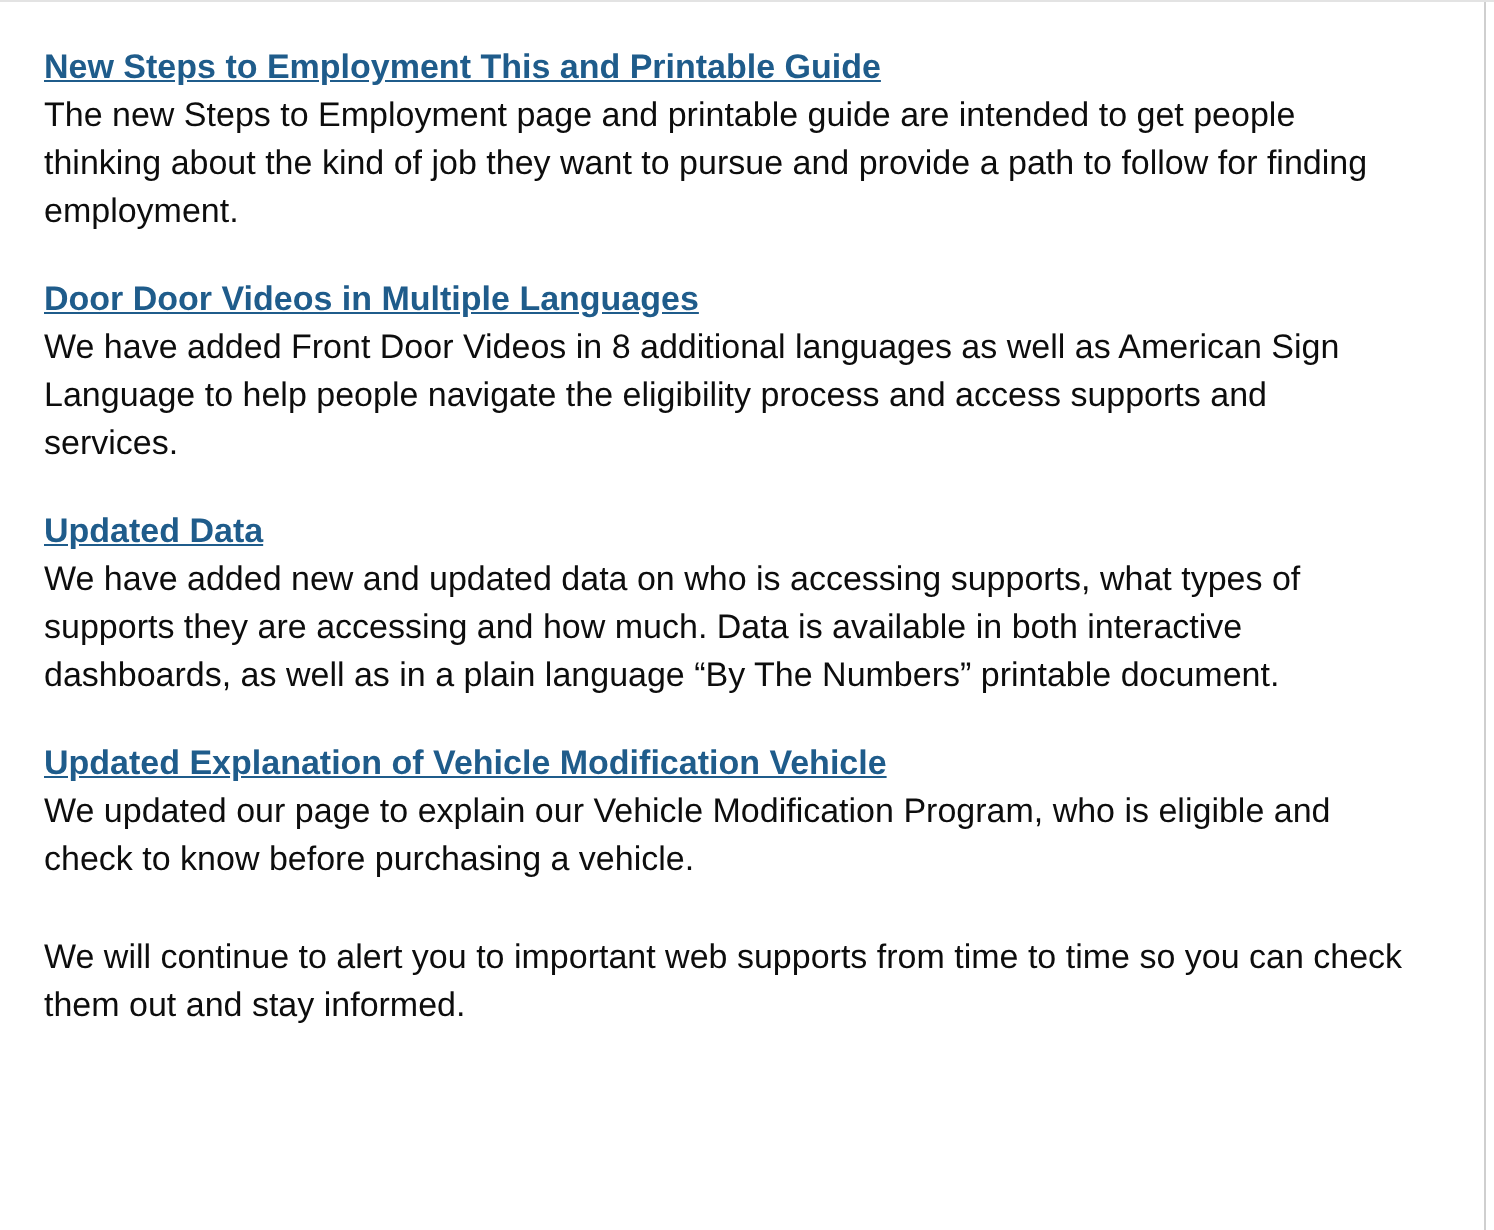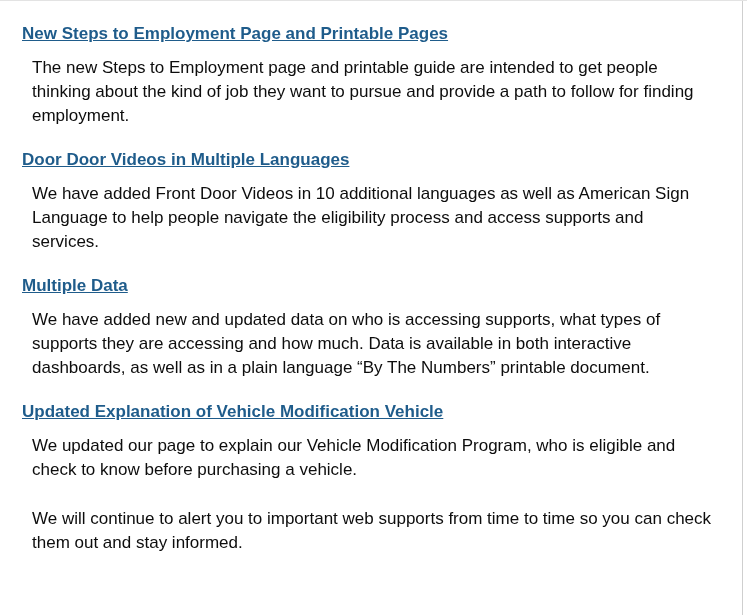--- a/index.html
+++ b/index.html
@@ -26,21 +26,21 @@
   .heading-link {
     display: inline;
     font-size: 17px;
     line-height: 24px;
     font-weight: bold;
     color: #1f5c8b;
     text-decoration: underline;
     cursor: pointer;
   }
   .para {
-    margin: 10px;
+    margin: 0;
     font-size: 17px;
     line-height: 24px;
     color: #0d0d0d;
     white-space: pre-line;
   }
   .closing {
     margin-top: 25px;
   }
   .v-divider {
     position: absolute;
@@ -51,36 +51,36 @@
     background: #cfcfcf;
   }
 </style>
 </head>
 <body>
 
 <div class="page">
   <div class="content">
 
     <div class="section">
-      <a class="heading-link">New Steps to Employment Page and Printable Pages</a>
+      <a class="heading-link">New Steps to Employment This and Printable Guide</a>
       <p class="para">The new Steps to Employment page and printable guide are intended to get people
 thinking about the kind of job they want to pursue and provide a path to follow for finding
 employment.</p>
     </div>
 
     <div class="section">
       <a class="heading-link">Door Door Videos in Multiple Languages</a>
-      <p class="para">We have added Front Door Videos in 10 additional languages as well as American Sign
+      <p class="para">We have added Front Door Videos in 8 additional languages as well as American Sign
 Language to help people navigate the eligibility process and access supports and
 services.</p>
     </div>
 
 
     <div class="section">
-      <a class="heading-link">Multiple Data</a>
+      <a class="heading-link">Updated Data</a>
       <p class="para">We have added new and updated data on who is accessing supports, what types of
 supports they are accessing and how much. Data is available in both interactive
 dashboards, as well as in a plain language “By The Numbers” printable document.</p>
     </div>
 
     <div class="section">
       <a class="heading-link">Updated Explanation of Vehicle Modification Vehicle</a>
       <p class="para">We updated our page to explain our Vehicle Modification Program, who is eligible and
 check to know before purchasing a vehicle.</p>
     </div>

